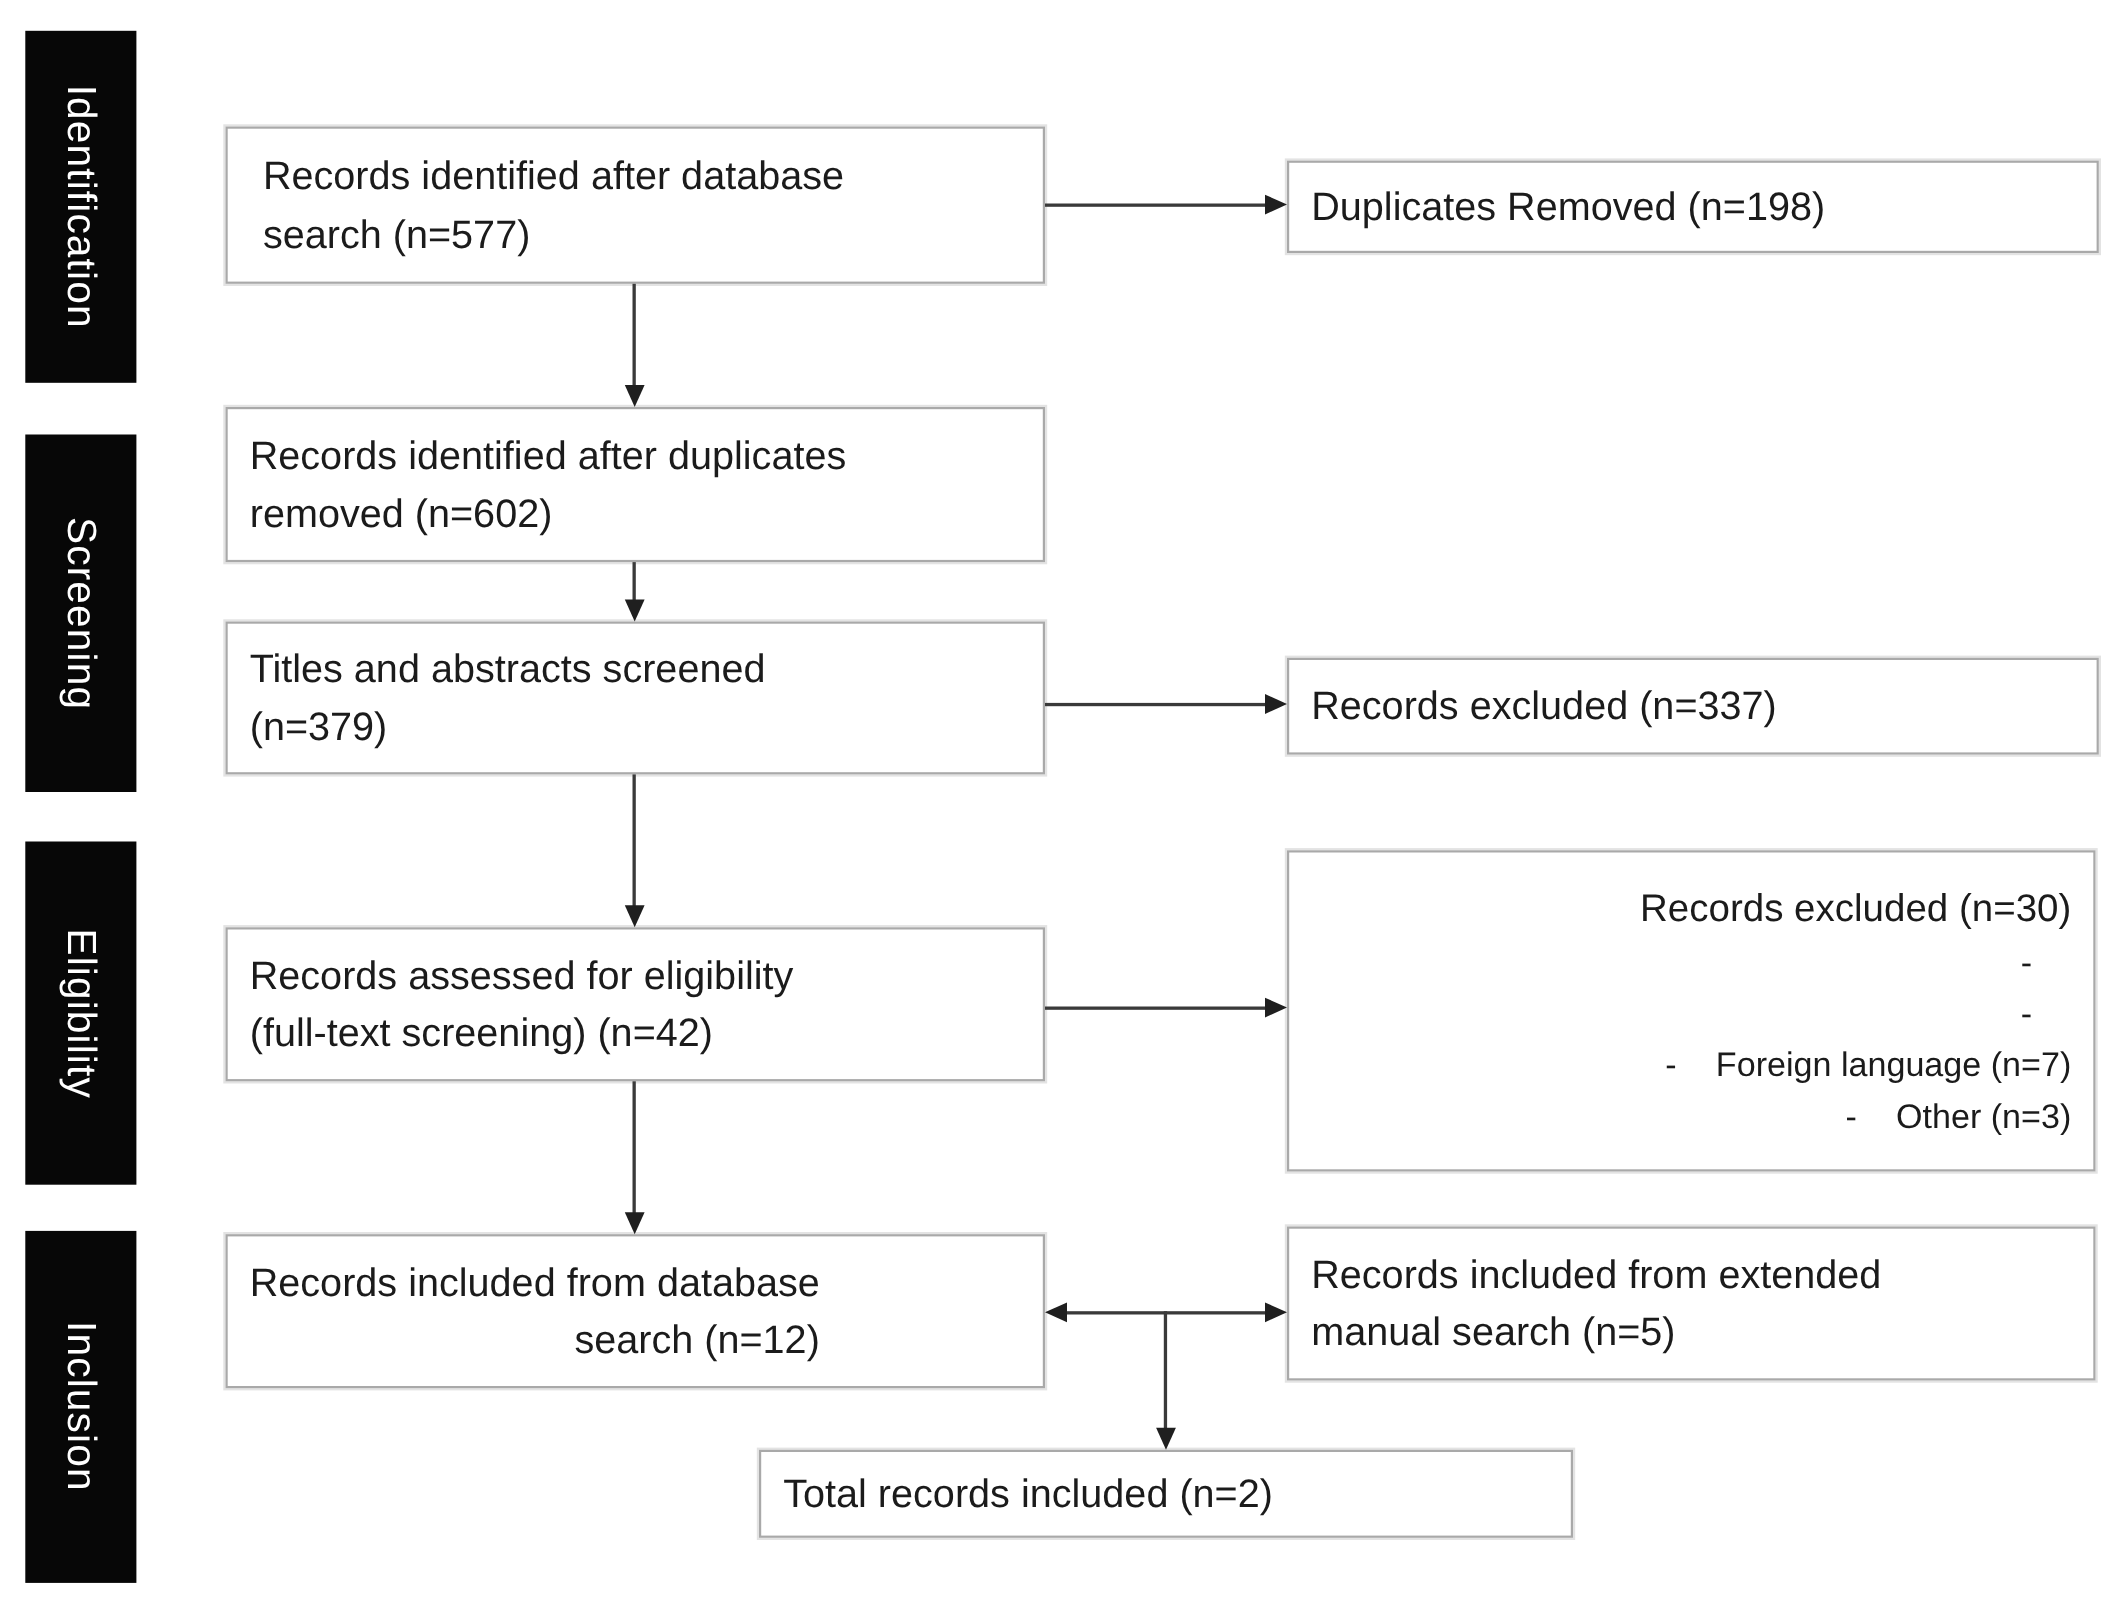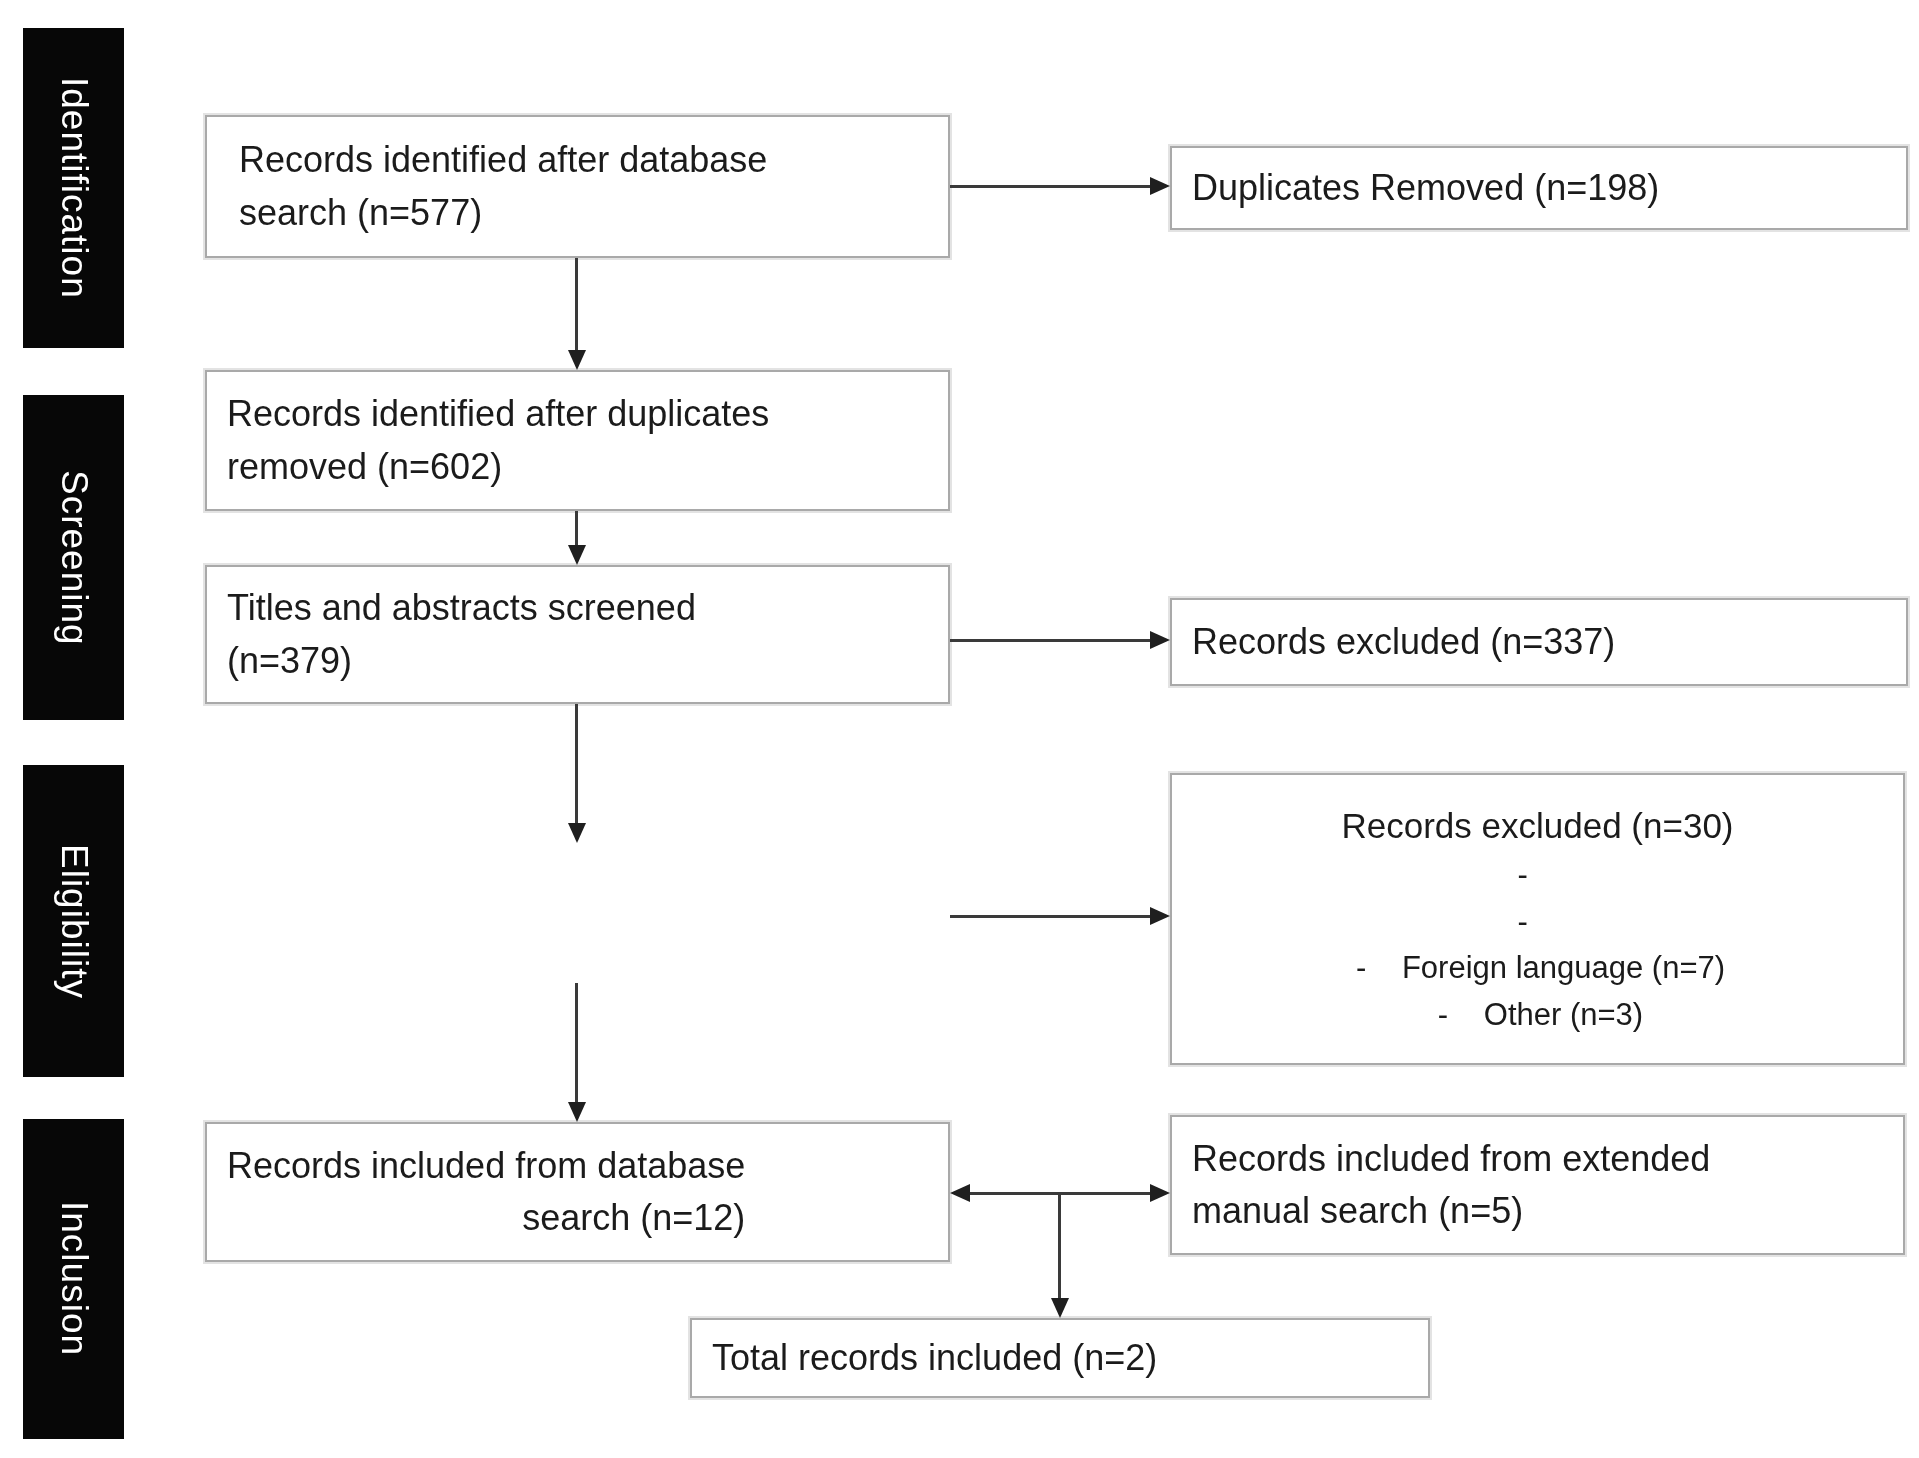--- a/index.html
+++ b/index.html
@@ -39,21 +39,21 @@
     display: flex;
     align-items: center;
     color: #1b1b1b;
     font-size: 36px;
     line-height: 1.45;
     padding: 0 20px;
     white-space: pre-line;
   }
   .fbox.multi {
     flex-direction: column;
-    align-items: center;
+    align-items: flex-end;
     justify-content: center;
     padding: 14px 20px;
   }
   .fbox .list-title {
     font-size: 35px;
     line-height: 1.5;
     white-space: pre-line;
   }
   .reason-row {
     display: flex;
@@ -101,20 +101,22 @@
 
   <div class="fbox" style="left:205px; top:115px; width:745px; height:143px;padding-left:32px;">Records identified after database
 search (n=577)</div>
 
   <div class="fbox" style="left:205px; top:370px; width:745px; height:141px;">Records identified after duplicates
 removed (n=602)</div>
 
   <div class="fbox" style="left:205px; top:565px; width:745px; height:139px;">Titles and abstracts screened
 (n=379)</div>
 
+  <div class="fbox" style="left:205px; top:843px; width:745px; height:140px;">Records assessed for eligibility
+(full-text screening) (n=42)</div>
 
   <div class="fbox" style="left:205px; top:1122px; width:745px; height:140px;text-align:right;">Records included from database
 search (n=12)</div>
 
   <div class="fbox" style="left:1170px; top:146px; width:738px; height:84px;">Duplicates Removed (n=198)</div>
 
   <div class="fbox" style="left:1170px; top:598px; width:738px; height:88px;">Records excluded (n=337)</div>
 
   <div class="fbox multi" style="left:1170px; top:773px; width:735px; height:292px;">
     <div class="list-title">Records excluded (n=30)</div>

